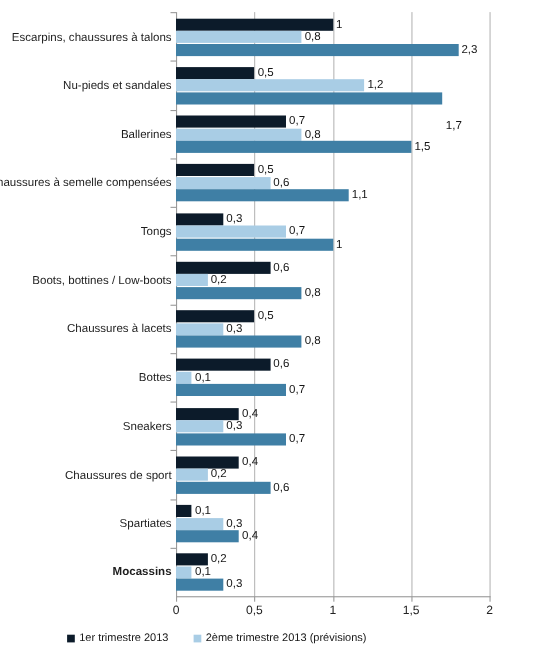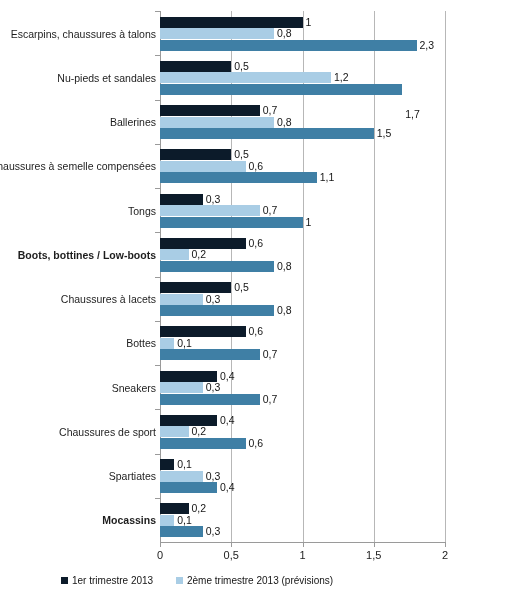--- a/index.html
+++ b/index.html
@@ -206,21 +206,21 @@
         <div class="cat-label" style="top: 16.625px;">Tongs</div>
         <div class="bar s0" style="left: 160px; top: 5.625px; width: 42.75px;"></div>
         <div class="bar-value" style="left: 205.75px; top: 5.625px;">0,3</div>
         <div class="bar s1" style="left: 160px; top: 17.125px; width: 99.75px;"></div>
         <div class="bar-value" style="left: 262.75px; top: 17.125px;">0,7</div>
         <div class="bar s2" style="left: 160px; top: 28.625px; width: 142.5px;"></div>
         <div class="bar-value" style="left: 305.5px; top: 28.625px;">1</div>
       </div>
       <div class="cat-group" style="top: 232.25px; height: 44.25px;">
         <div class="ytick" style="top: 0px;"></div>
-        <div class="cat-label" style="top: 16.625px; font-weight: bold;">Boots, bottines / Low-boots</div>
+        <div class="cat-label" style="top: 16.625px;">Boots, bottines / Low-boots</div>
         <div class="bar s0" style="left: 160px; top: 5.625px; width: 85.5px;"></div>
         <div class="bar-value" style="left: 248.5px; top: 5.625px;">0,6</div>
         <div class="bar s1" style="left: 160px; top: 17.125px; width: 28.5px;"></div>
         <div class="bar-value" style="left: 191.5px; top: 17.125px;">0,2</div>
         <div class="bar s2" style="left: 160px; top: 28.625px; width: 114px;"></div>
         <div class="bar-value" style="left: 277px; top: 28.625px;">0,8</div>
       </div>
       <div class="cat-group" style="top: 276.5px; height: 44.25px;">
         <div class="ytick" style="top: 0px;"></div>
         <div class="cat-label" style="top: 16.625px;">Chaussures à lacets</div>

